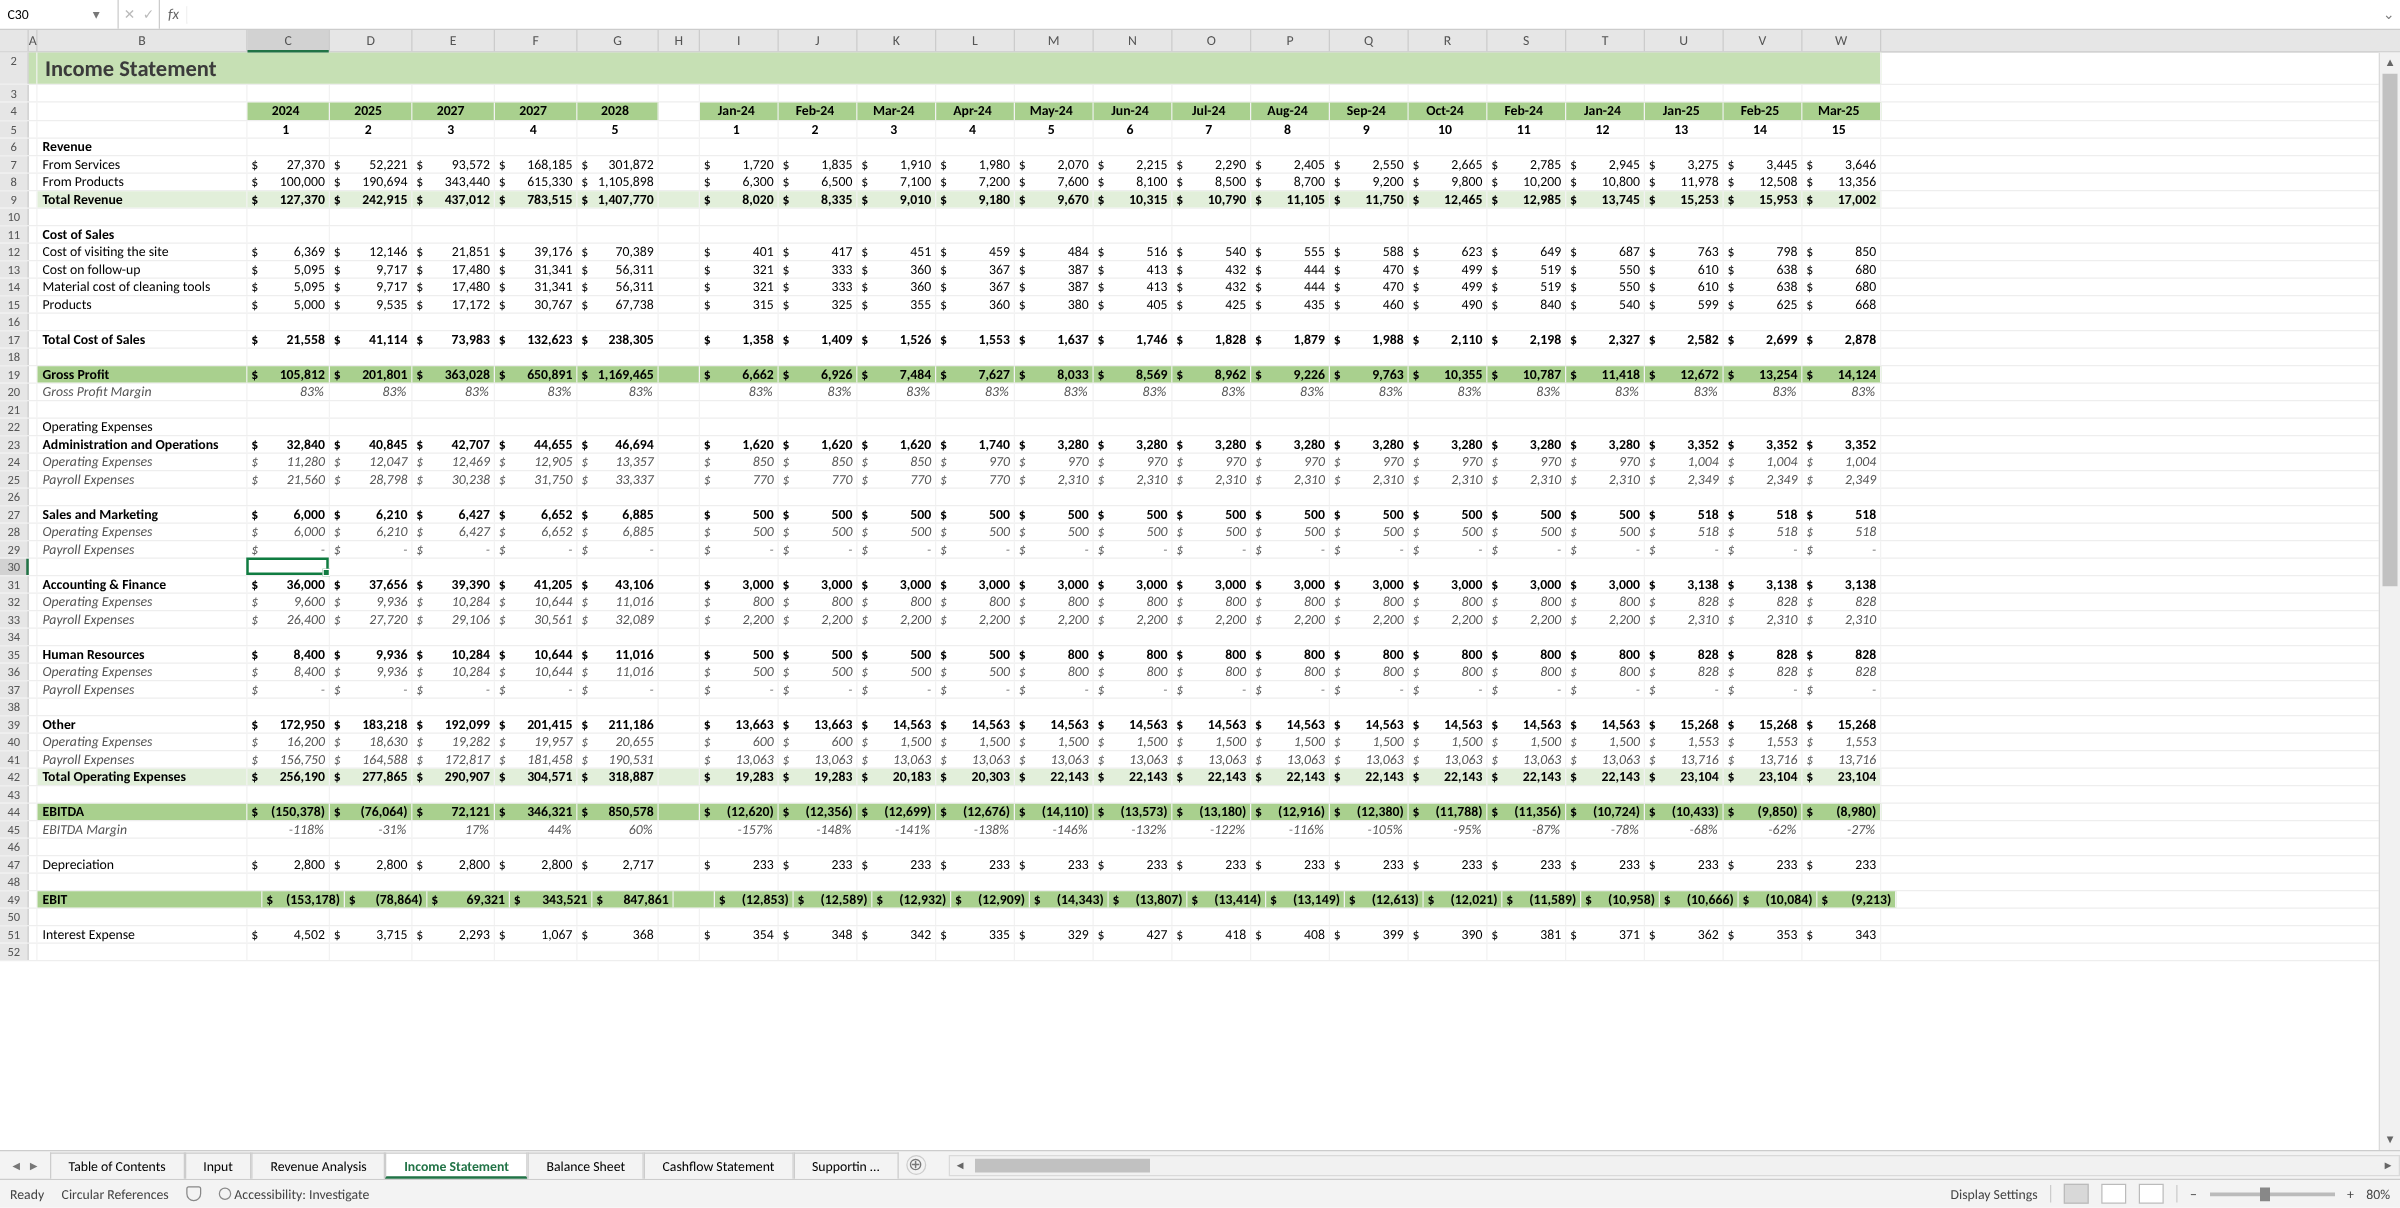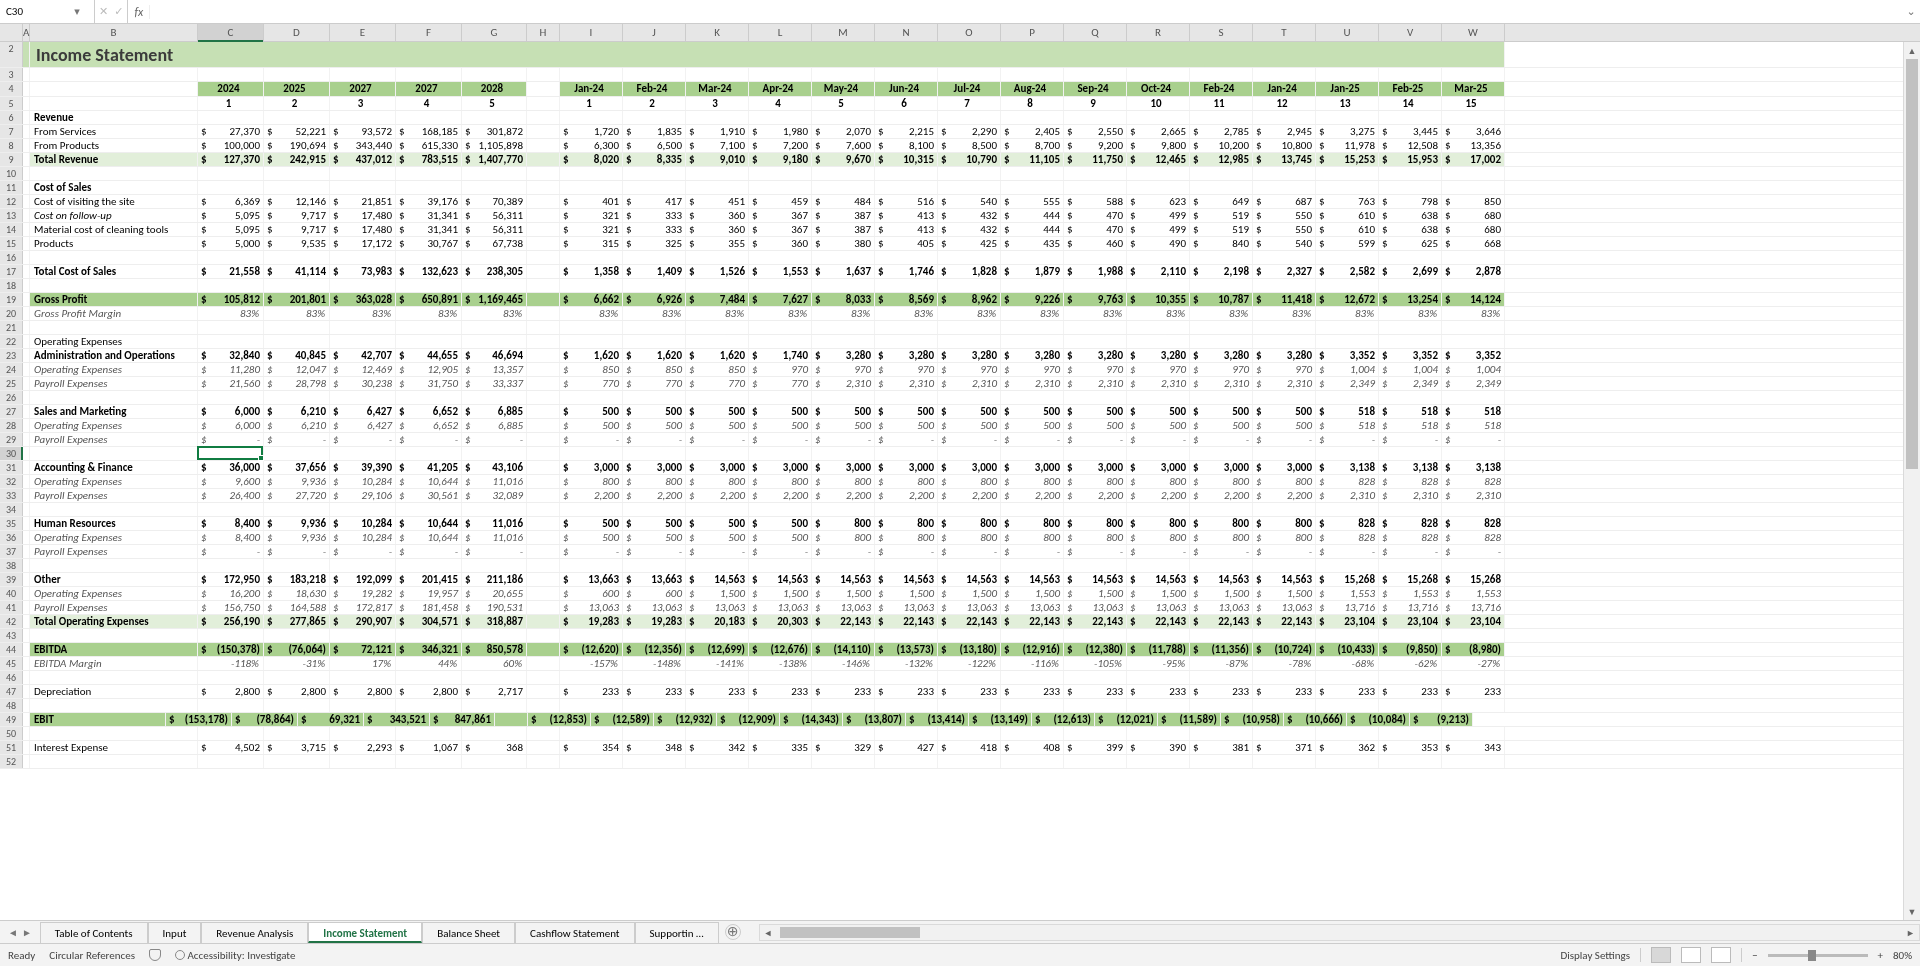--- a/index.html
+++ b/index.html
@@ -622,21 +622,21 @@
           <span class="val">798</span>
         </div>
         <div class="cell dollar" style="width: 63px;">
           <span class="sym">$</span>
           <span class="val">850</span>
         </div>
       </div>
       <div class="row">
         <div class="rh">13</div>
         <div class="cell" style="width: 7px;"></div>
-        <div class="cell txt-left" style="width: 168px; font-style: italic;">Cost on follow-up</div>
+        <div class="cell txt-left" style="width: 168px;">Cost on follow-up</div>
         <div class="cell dollar" style="width: 66px;">
           <span class="sym">$</span>
           <span class="val">5,095</span>
         </div>
         <div class="cell dollar" style="width: 66px;">
           <span class="sym">$</span>
           <span class="val">9,717</span>
         </div>
         <div class="cell dollar" style="width: 66px;">
           <span class="sym">$</span>
@@ -2938,21 +2938,21 @@
         <div class="cell" style="width: 63px;"></div>
         <div class="cell" style="width: 63px;"></div>
         <div class="cell" style="width: 63px;"></div>
         <div class="cell" style="width: 63px;"></div>
         <div class="cell" style="width: 63px;"></div>
         <div class="cell" style="width: 63px;"></div>
       </div>
       <div class="row">
         <div class="rh">49</div>
         <div class="cell" style="width: 7px;"></div>
-        <div class="cell bold total-dark txt-left" style="width: 136px;">EBIT</div>
+        <div class="cell bold total-dark txt-left" style="width: 180px;">EBIT</div>
         <div class="cell bold total-dark dollar" style="width: 66px;">
           <span class="sym">$</span>
           <span class="val">(153,178)</span>
         </div>
         <div class="cell bold total-dark dollar" style="width: 66px;">
           <span class="sym">$</span>
           <span class="val">(78,864)</span>
         </div>
         <div class="cell bold total-dark dollar" style="width: 66px;">
           <span class="sym">$</span>

